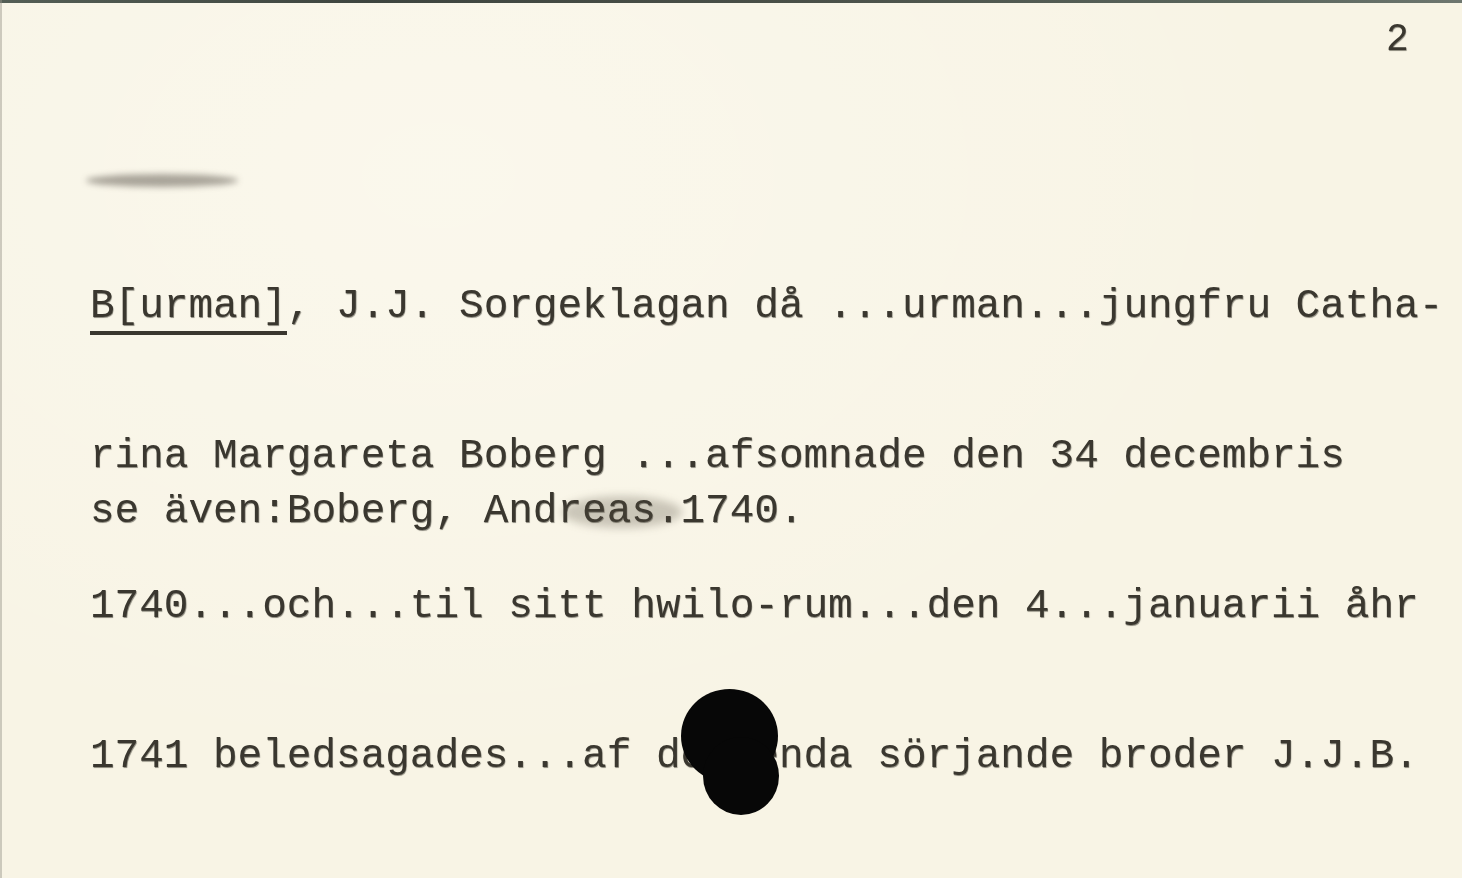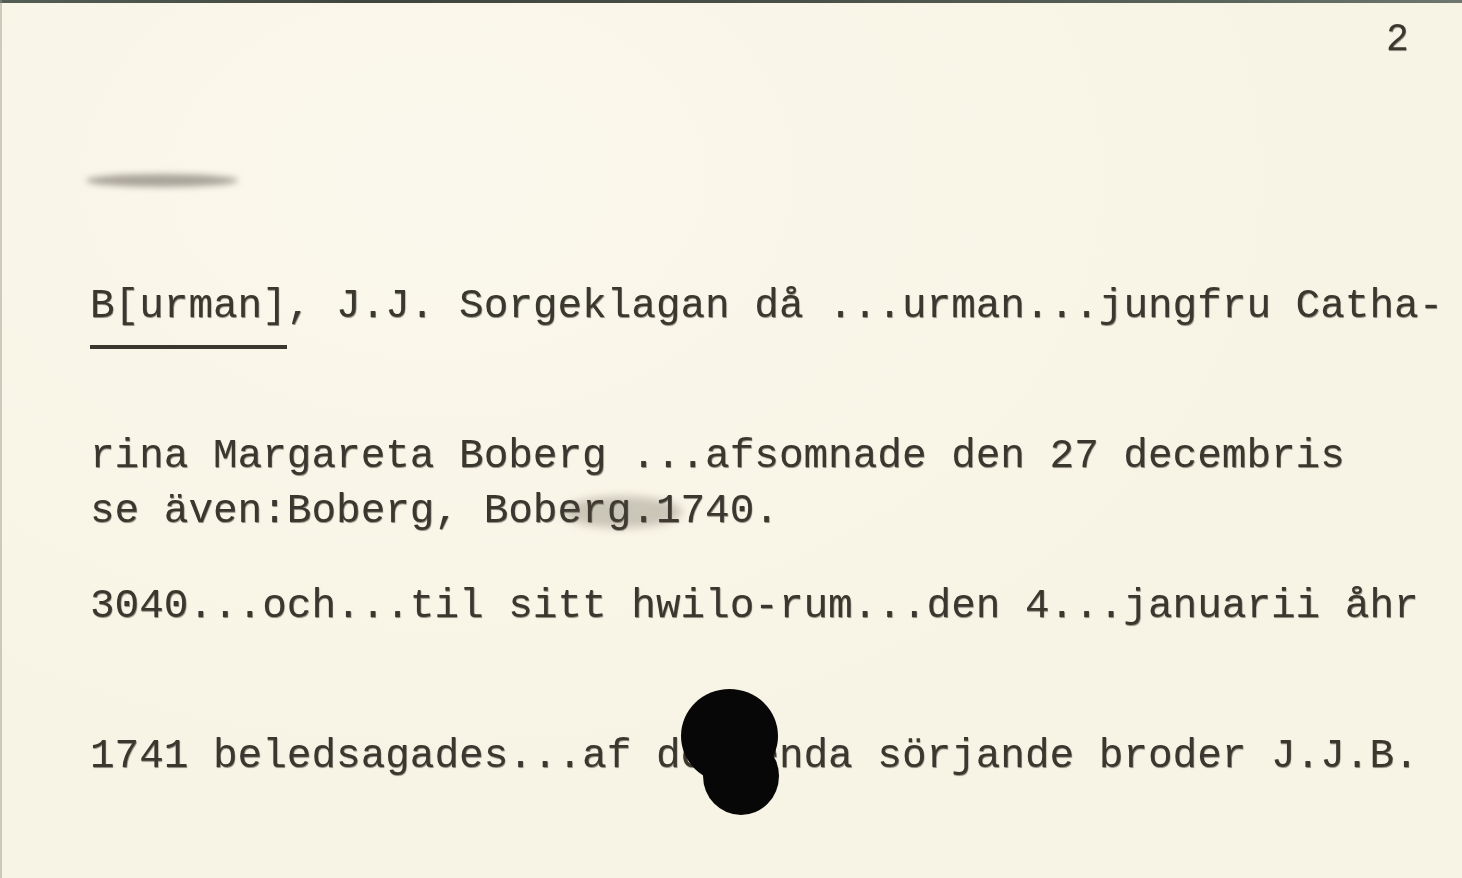--- a/index.html
+++ b/index.html
@@ -54,21 +54,21 @@
     top: 120px;
   }
   .entry {
     position: absolute;
     left: 90px;
     top: 181px;
     line-height: 50px;
   }
   .underline {
     border-bottom: 4px solid #3a372f;
-    padding-bottom: 16px;
+    padding-bottom: 2px;
   }
   .see-also {
     position: absolute;
     left: 90px;
     top: 488px;
   }
   
   .ink-blot {
     position: absolute;
     left: 681px;
@@ -122,25 +122,25 @@
   <div class="scan-edge-top"></div>
   <div class="scan-edge-left"></div>
 
   <div class="typewritten page-number">2</div>
 
 
   <div class="smudge-heading"></div>
 
   <div class="typewritten entry">
     <div class="entry-line"><span class="underline">B[urman]</span><span>, J.J. Sorgeklagan då ...urman...jungfru Catha-</span></div>
-    <div class="entry-line">rina Margareta Boberg ...afsomnade den 27 decembris</div>
-    <div class="entry-line">3040...och...til sitt hwilo-rum...den 4...januarii åhr</div>
+    <div class="entry-line">rina Margareta Boberg ...afsomnade den 34 decembris</div>
+    <div class="entry-line">1740...och...til sitt hwilo-rum...den 4...januarii åhr</div>
     <div class="entry-line">1741 beledsagades...af des enda sörjande broder J.J.B.</div>
     
   </div>
 
-  <div class="typewritten see-also">se även:Boberg, Boberg.1740.</div>
+  <div class="typewritten see-also">se även:Boberg, Andreas.1740.</div>
 
   <div class="smudge-andreas"></div>
 
   <div class="ink-blot"></div>
 
 </div>
 
 </body></html>

